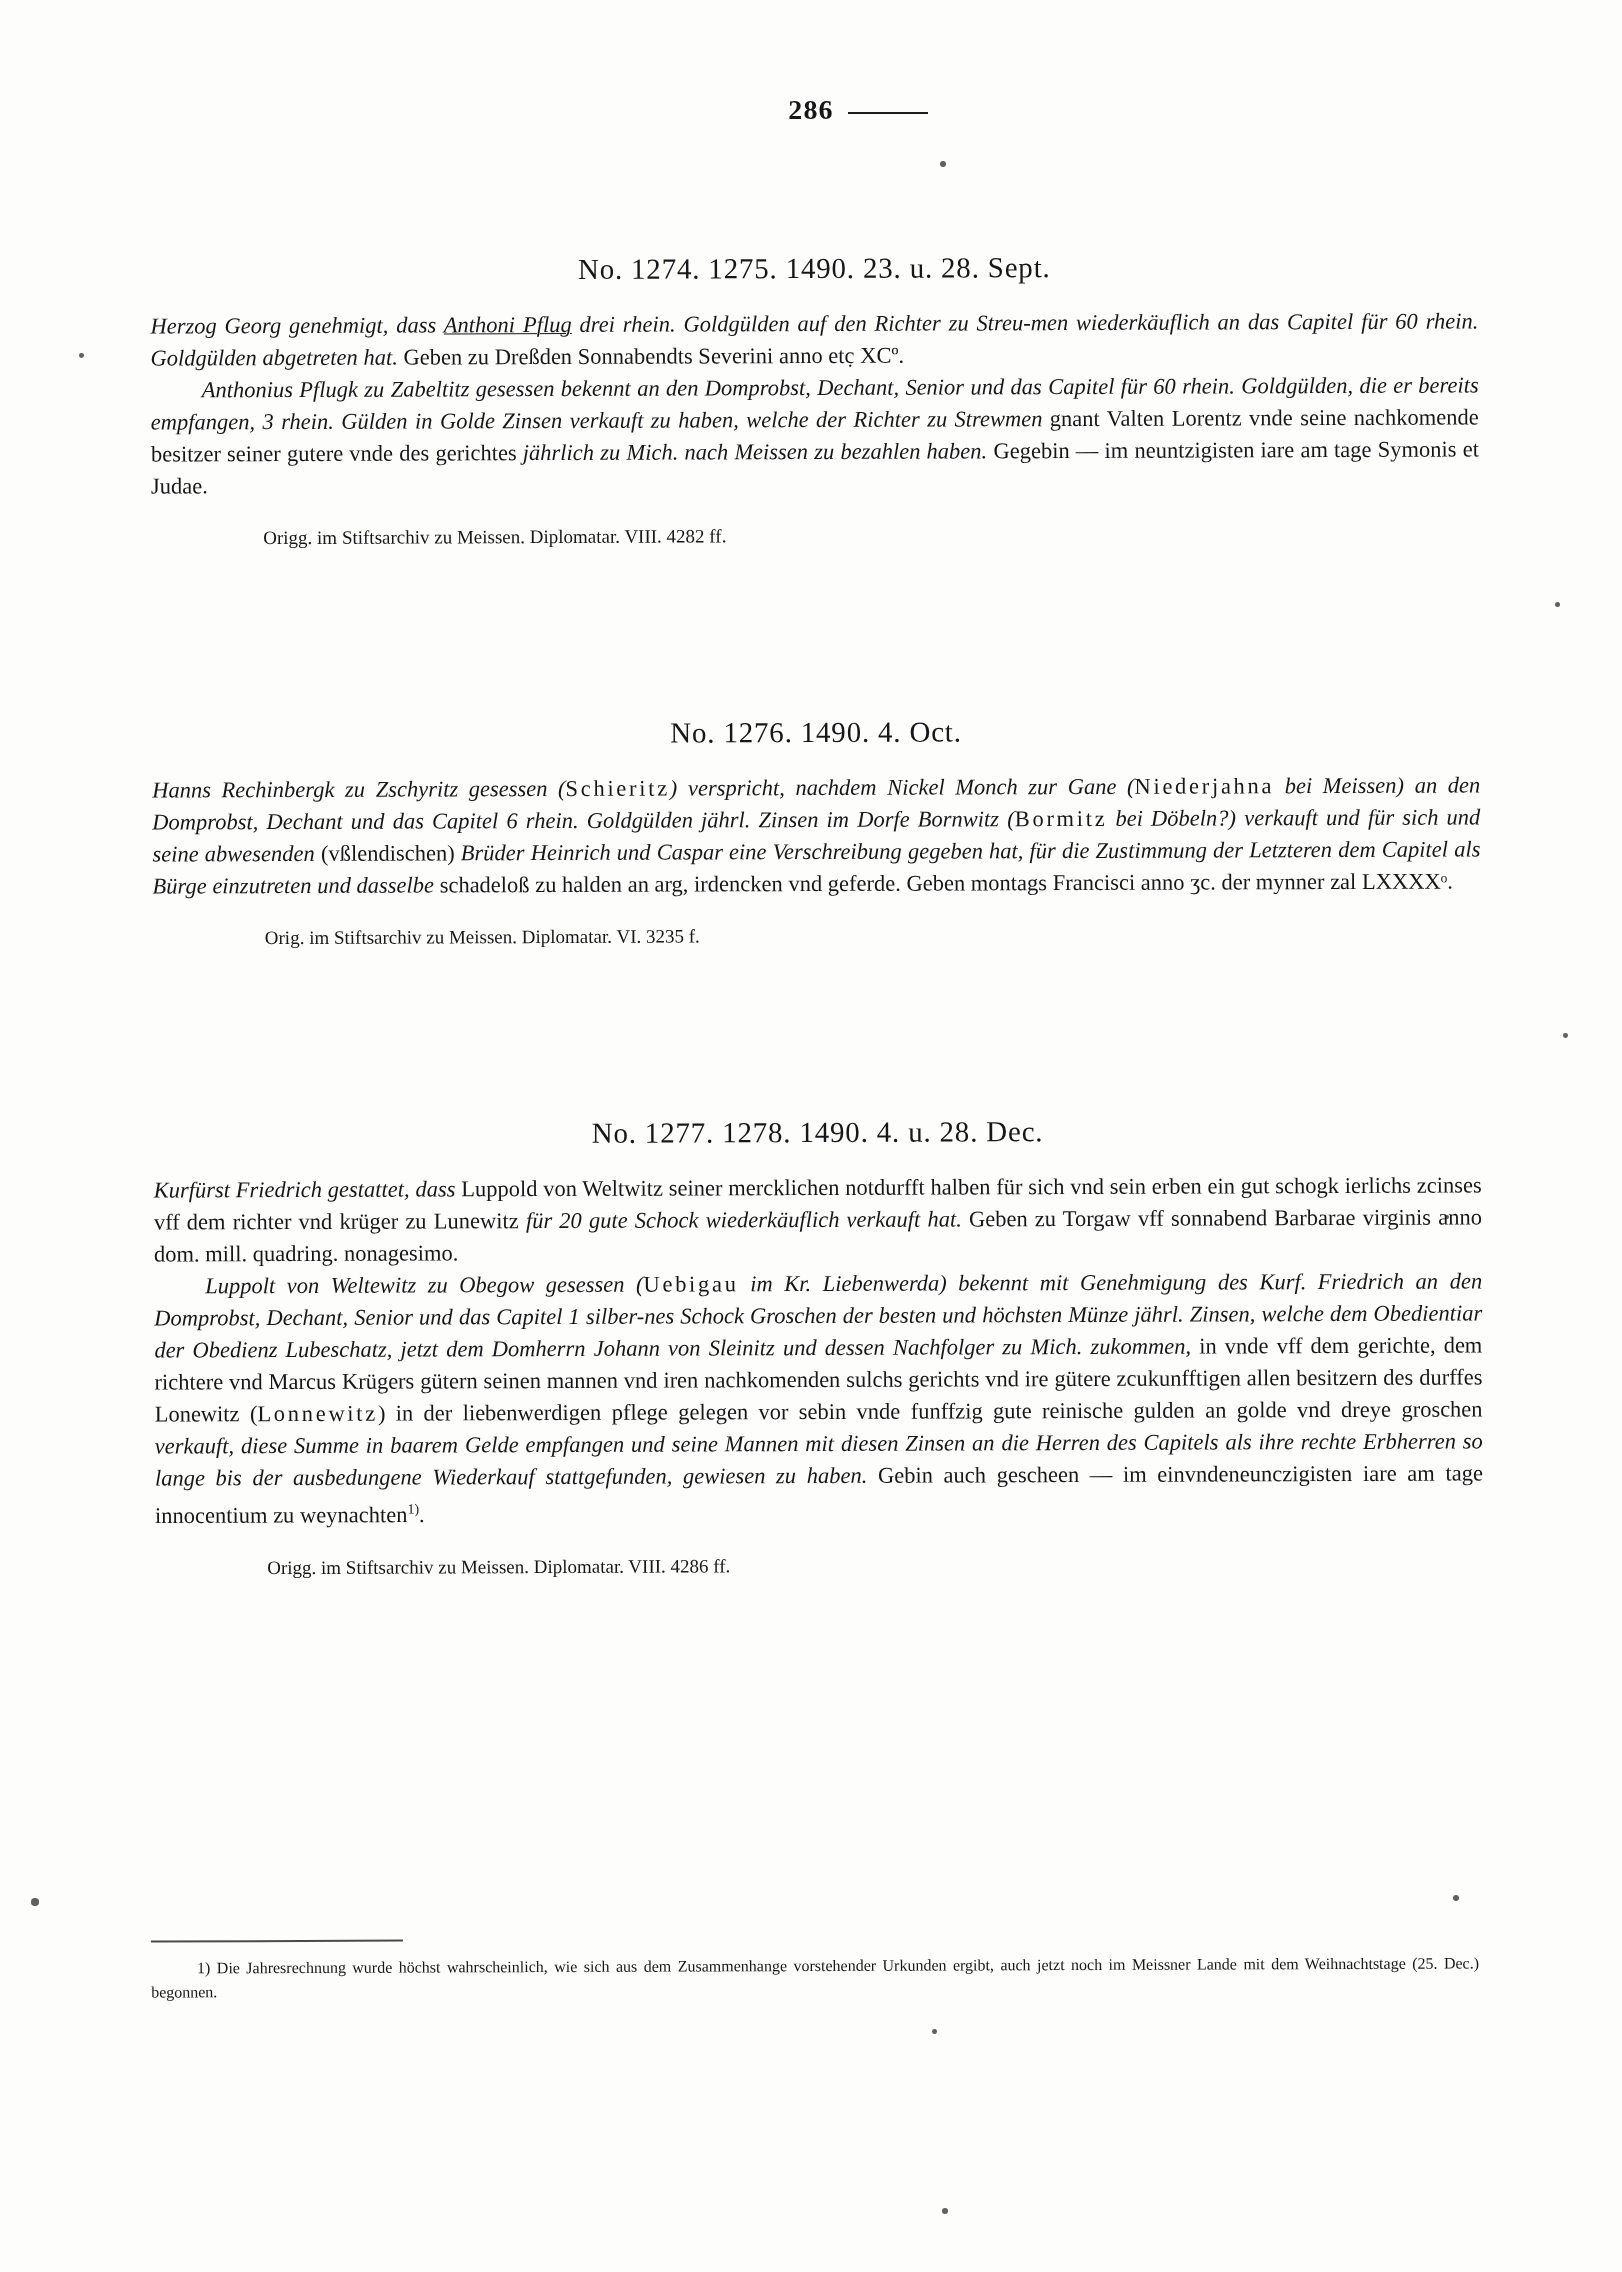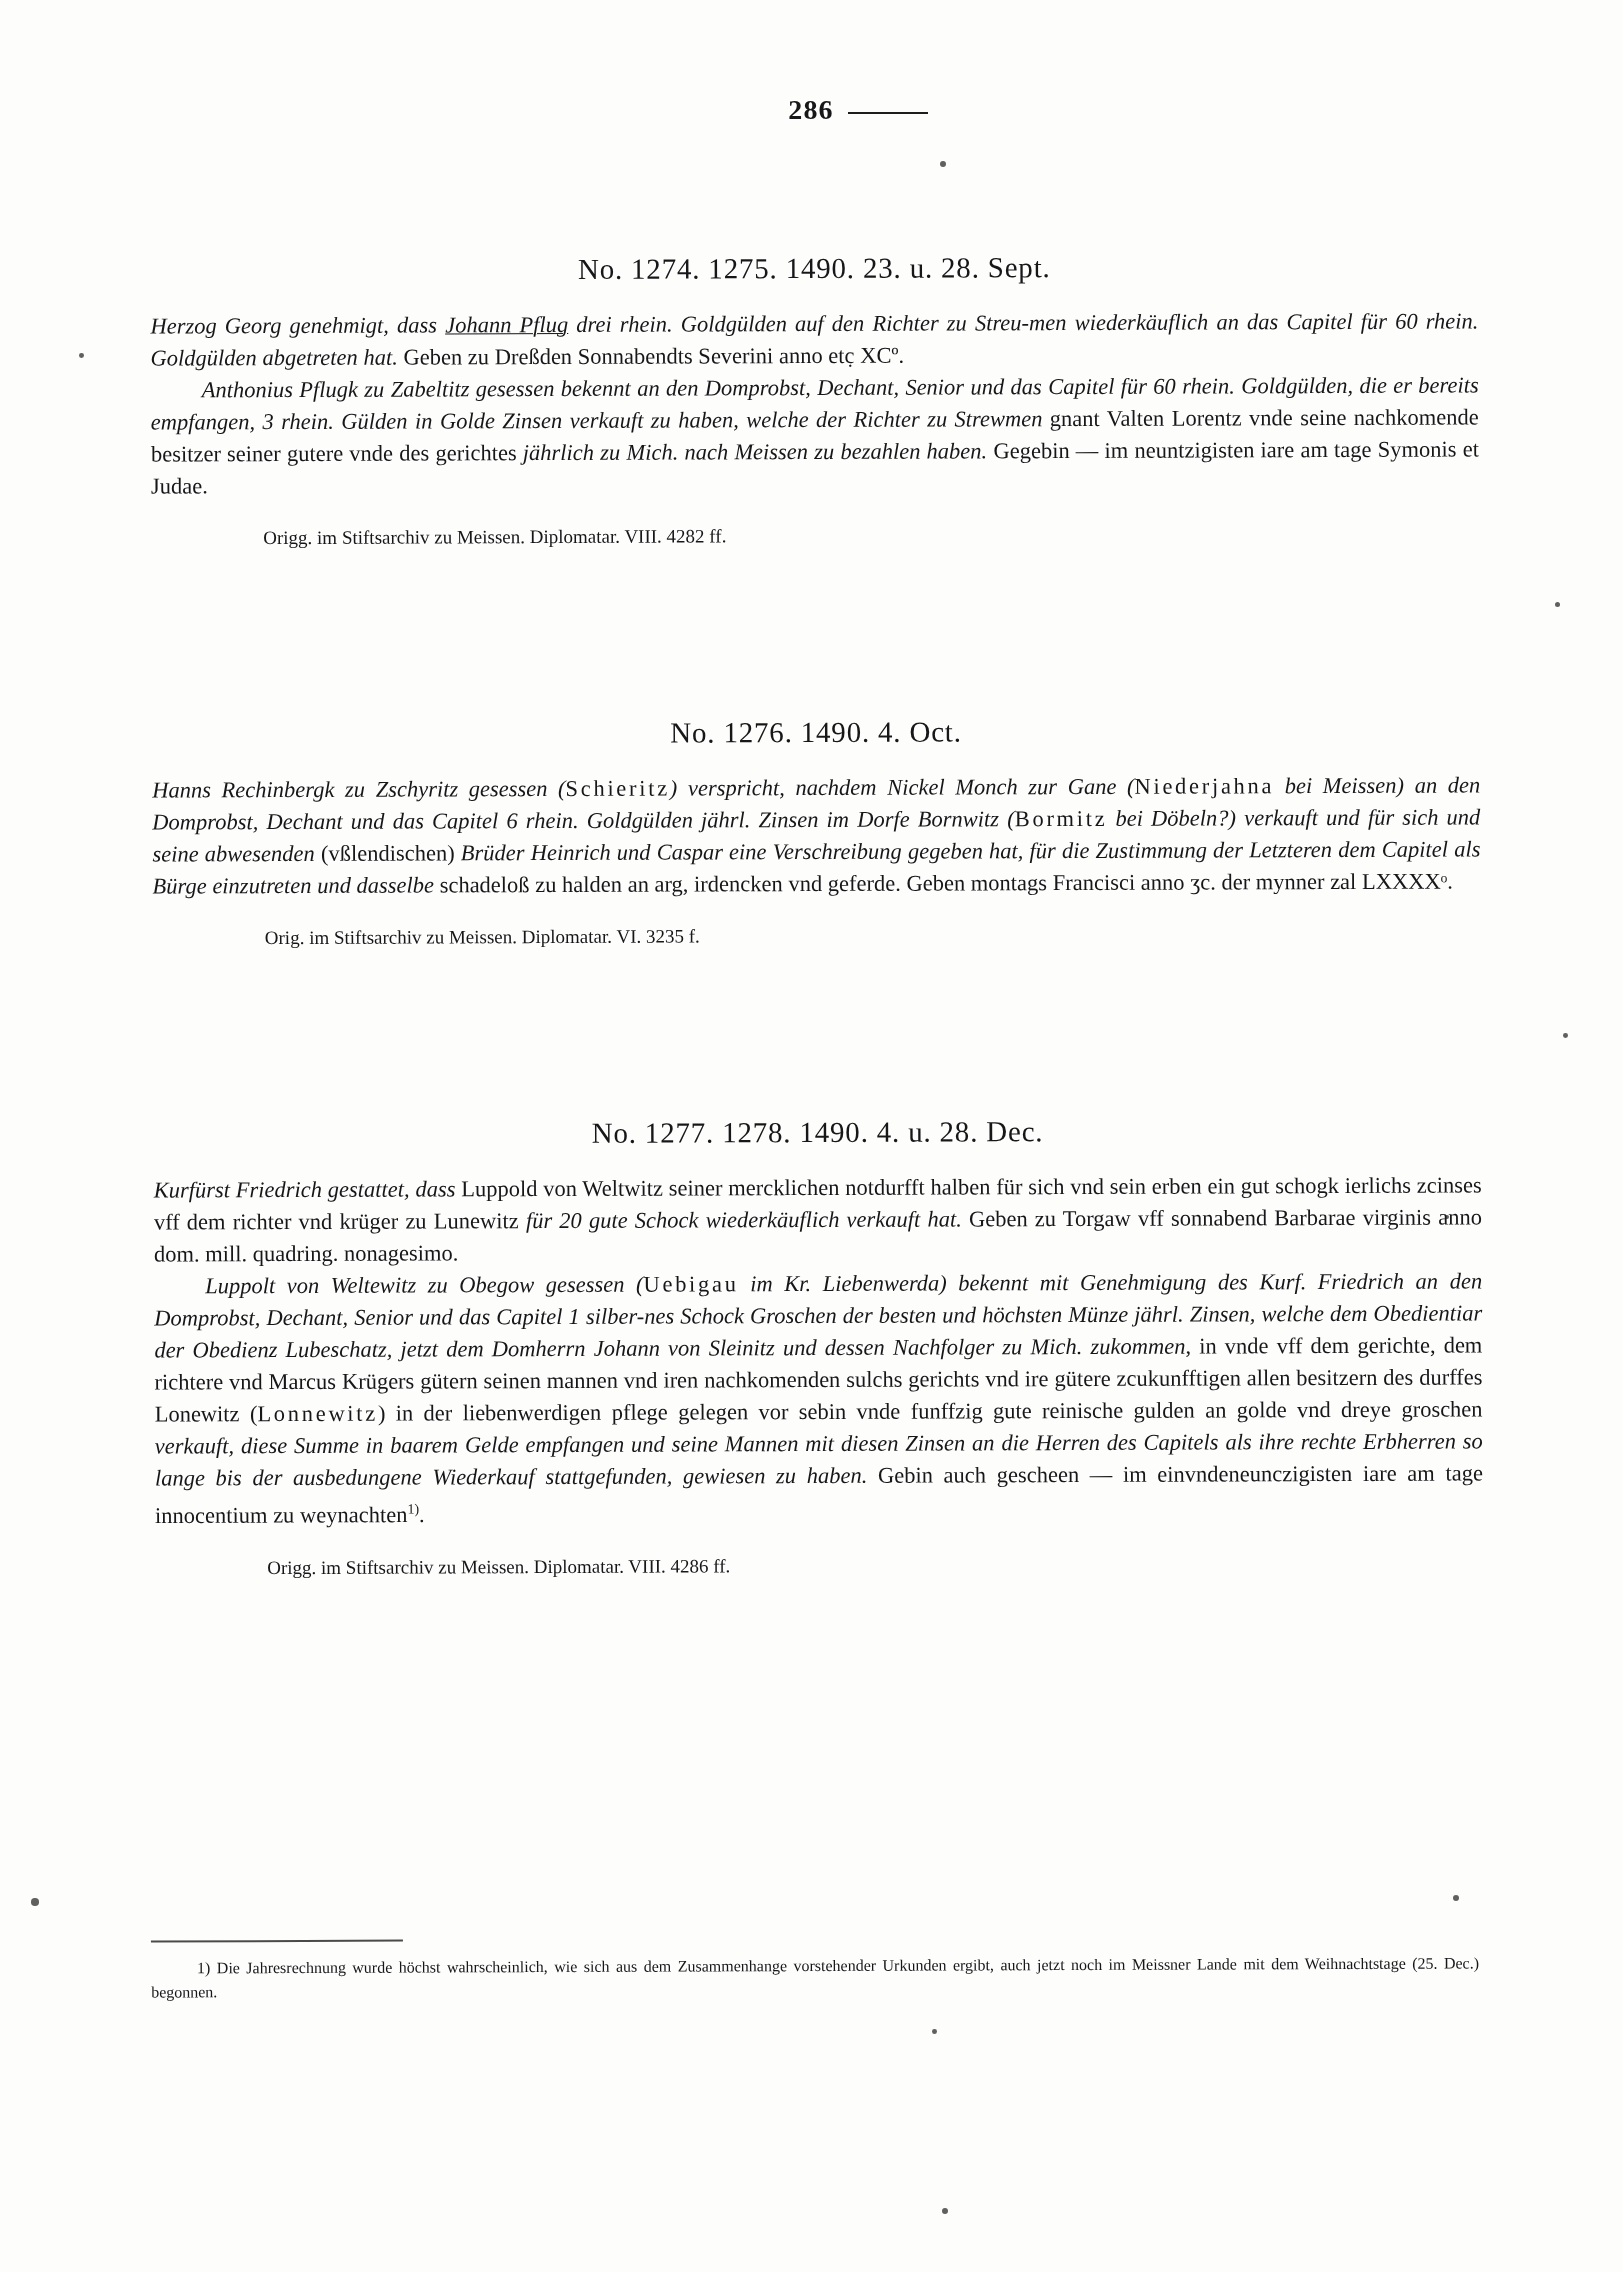--- a/index.html
+++ b/index.html
@@ -144,21 +144,21 @@
   </div>
 
   <div class="col skew">
 
     <div class="gap-lg" style="height:252px"></div>
 
     <section class="entry">
       <h2 class="entry-head">No. 1274. 1275.   1490.   23. u. 28. Sept.</h2>
       <div class="gap-sm"></div>
       <p class="body">
-        <span class="it">Herzog Georg genehmigt, dass </span><span class="it ul">Johann Pflug</span><span class="it"> drei rhein. Goldgülden auf den Richter zu Streu-men wiederkäuflich an das Capitel für 60 rhein. Goldgülden abgetreten hat.</span><span> Geben zu Dreßden Sonnabendts Severini anno etc̣ XCº.</span>
+        <span class="it">Herzog Georg genehmigt, dass </span><span class="it ul">Anthoni Pflug</span><span class="it"> drei rhein. Goldgülden auf den Richter zu Streu-men wiederkäuflich an das Capitel für 60 rhein. Goldgülden abgetreten hat.</span><span> Geben zu Dreßden Sonnabendts Severini anno etc̣ XCº.</span>
       </p>
       <p class="body indent">
         <span class="it">Anthonius Pflugk zu Zabeltitz gesessen bekennt an den Domprobst, Dechant, Senior und das Capitel für 60 rhein. Goldgülden, die er bereits empfangen, 3 rhein. Gülden in Golde Zinsen verkauft zu haben, welche der Richter zu Strewmen </span><span>gnant Valten Lorentz vnde seine nachkomende besitzer seiner gutere vnde des gerichtes </span><span class="it">jährlich zu Mich. nach Meissen zu bezahlen haben.</span><span> Gegebin — im neuntzigisten iare am tage Symonis et Judae.</span>
       </p>
       <div class="gap-sm"></div>
       <p class="cite">Origg. im Stiftsarchiv zu Meissen.  Diplomatar. VIII. 4282 ff.</p>
     </section>
 
     <div class="gap-lg"></div>
     <div class="gap-md"></div>

